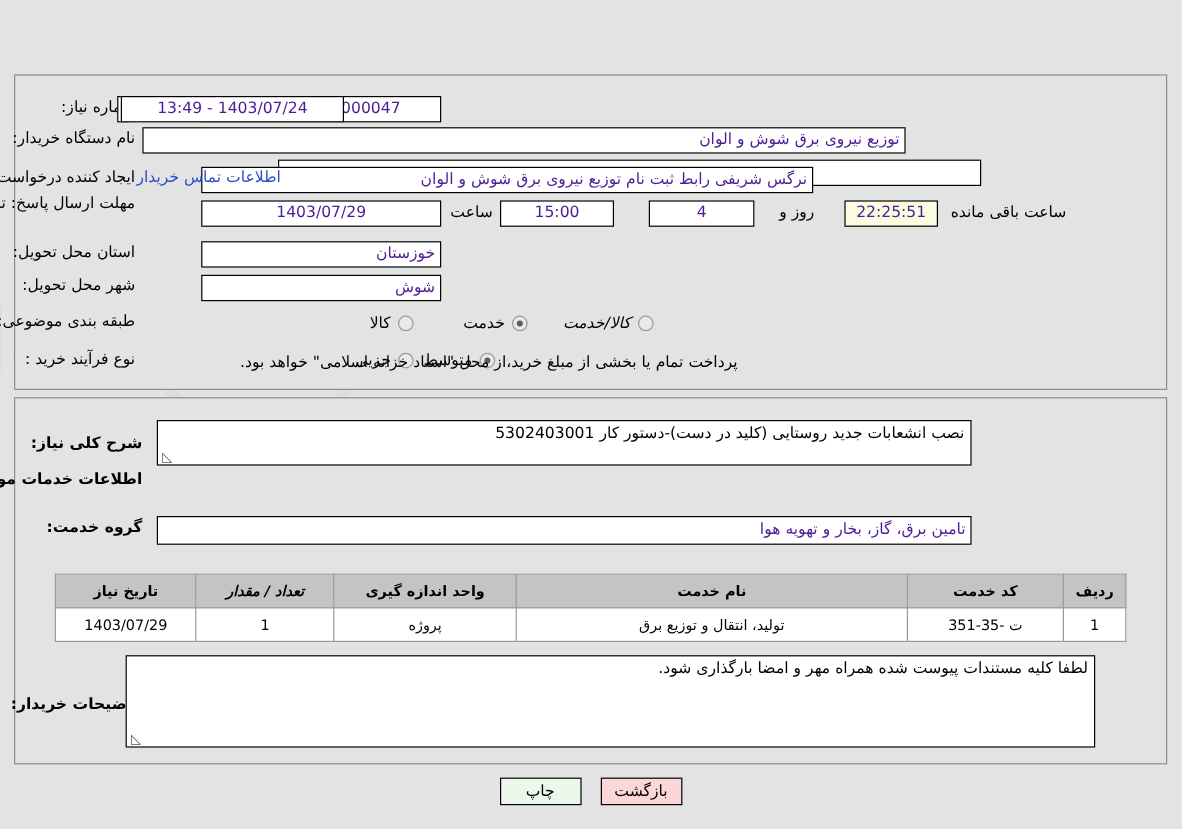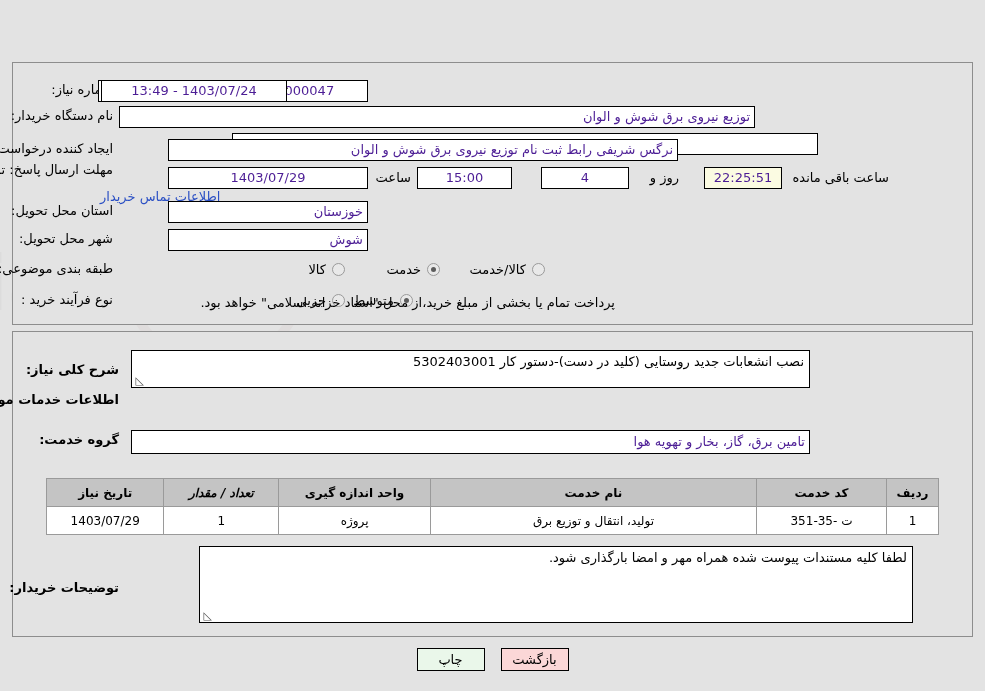--- a/index.html
+++ b/index.html
@@ -242,21 +242,21 @@
   <div class="row" style="left:232px; top:133px;">
     <div class="fld right" style="width:586px;"></div>
   </div>
 
   <div class="row" style="right:872px; top:141px;">
     <span class="lbl">ایجاد کننده درخواست:</span>
   </div>
   <div class="row" style="right:307px; top:139px;">
     <div class="fld right" style="width:510px;">نرگس شریفی رابط ثبت نام توزیع نیروی برق شوش و الوان</div>
   </div>
-  <div class="row" style="left:100px; top:141px;margin-top:48px;">
+  <div class="row" style="left:114px; top:141px;">
     <span class="link">اطلاعات تماس خریدار</span>
   </div>
 
   <div class="row" style="right:872px; top:162px; width:100px; display:block;">
     <div class="lbl" style="line-height:16px;">مهلت ارسال پاسخ: تا تاریخ:</div>
   </div>
   <div class="row" style="right:617px; top:167px;">
     <div class="fld center" style="width:200px;">1403/07/29</div>
   </div>
   <div class="row" style="right:574px; top:170px;">
@@ -296,21 +296,21 @@
     <span class="lbl">طبقه بندی موضوعی:</span>
   </div>
   <div class="row radio-group" style="right:640px; top:262px;">
     <span class="radio"></span>
     <span class="radio-lbl">کالا</span>
   </div>
   <div class="row radio-group" style="right:545px; top:262px;">
     <span class="radio checked"></span>
     <span class="radio-lbl">خدمت</span>
   </div>
-  <div class="row radio-group" style="right:440px; top:262px;">
+  <div class="row radio-group" style="right:440px; top:262px;font-style:italic;">
     <span class="radio"></span>
     <span class="radio-lbl">کالا/خدمت</span>
   </div>
 
   <div class="row" style="right:872px; top:292px;">
     <span class="lbl">نوع فرآیند خرید :</span>
   </div>
   <div class="row radio-group" style="right:640px; top:293px;">
     <span class="radio"></span>
     <span class="radio-lbl">جزیی</span>
@@ -363,21 +363,21 @@
         <td>پروژه</td>
         <td>1</td>
         <td>1403/07/29</td>
       </tr>
     </tbody>
   </table>
 
   <div class="row" style="right:866px; top:580px;">
     <span class="lbl lbl-bold">توضیحات خریدار:</span>
   </div>
-  <div class="ta" style="position:absolute; right:72px; top:546px; width:714px; height:77px; z-index:3;">
+  <div class="ta" style="position:absolute; right:72px; top:546px; width:808px; height:77px; z-index:3;">
     <span>لطفا کلیه مستندات پیوست شده همراه مهر و امضا بارگذاری شود.</span>
     <span class="grip">◺</span>
   </div>
 
   <div class="btn-bar">
     <div class="btn btn-return">بازگشت</div>
     <div class="btn btn-print">چاپ</div>
   </div>
 
 </div>

